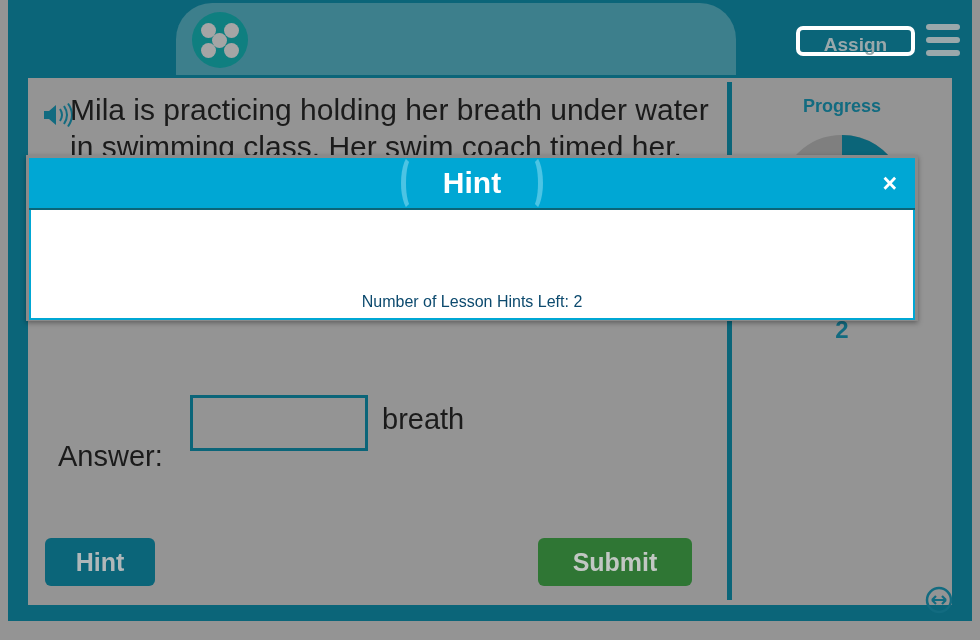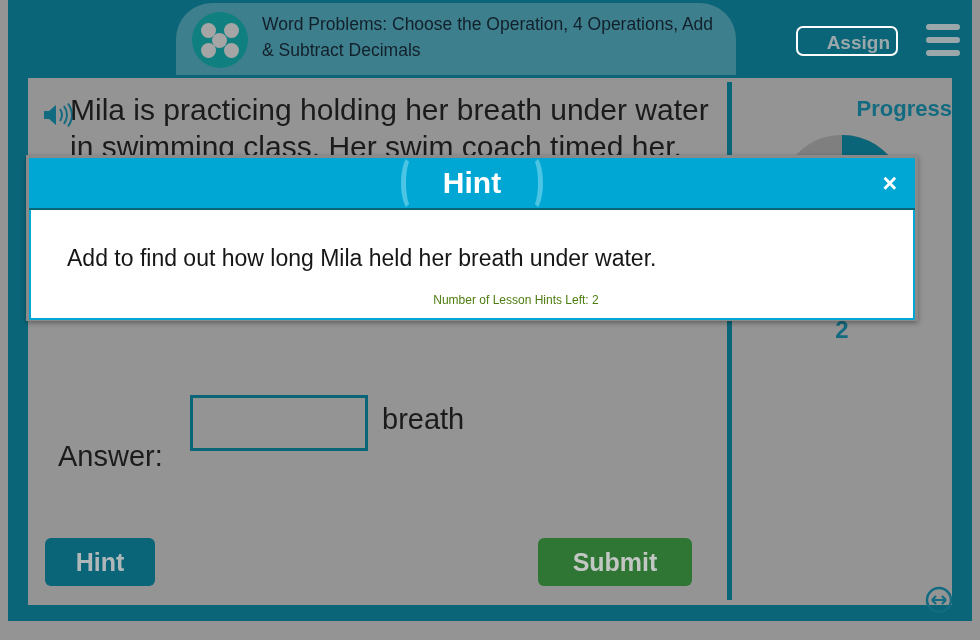--- a/index.html
+++ b/index.html
@@ -123,29 +123,29 @@
     font-size: 17.5px;
     line-height: 26px;
     color: #12202b;
     font-family: "Liberation Sans", sans-serif;
   }
 
   #assign-button {
     position: absolute;
     left: 788px;
     top: 26px;
-    width: 102px;
+    width: 119px;
     height: 30px;
-    border: 2px solid #ffffff;
+    border: 4px solid #ffffff;
     border-radius: 7px;
     box-sizing: border-box;
     color: #9aa8ab;
     font-size: 19px;
     font-weight: bold;
-    text-align: right;
+    text-align: center;
     line-height: 27px;
     background: transparent;
     cursor: pointer;
   }
   #hamburger-menu {
     position: absolute;
     left: 918px;
     top: 24px;
     width: 34px;
     height: 32px;
@@ -278,22 +278,22 @@
     left: 704px;
     top: 0;
     width: 220px;
     height: 527px;
   }
   #progress-title {
     position: absolute;
     left: 0;
     top: 18px;
     width: 220px;
-    text-align: right;
-    font-size: 22px;
+    text-align: center;
+    font-size: 18px;
     font-weight: bold;
     color: #126b80;
   }
   #progress-ring {
     position: absolute;
     left: 40px;
     top: 50px;
     width: 140px;
     height: 140px;
   }
@@ -403,43 +403,41 @@
     font-size: 23px;
     color: #161616;
     font-family: "Liberation Sans", sans-serif;
   }
   #hint-count {
     position: absolute;
     left: 0;
     top: 83px;
     width: 100%;
     text-align: center;
-    font-size: 12px;
-    color: #4d7c0f;
-    font-family: "Liberation Sans", sans-serif;
-    padding-left: 44px;
+    font-size: 16px;
+    color: #0c4a6e;
+    font-family: "Liberation Sans", sans-serif;
   }
 </style>
 </head>
 <body>
 
 <div id="app-frame">
 
   <div id="header">
 
 
     <div id="title-pill">
       <div id="lesson-icon">
         <span class="lesson-dot ld-tl"></span>
         <span class="lesson-dot ld-tr"></span>
         <span class="lesson-dot ld-c"></span>
         <span class="lesson-dot ld-bl"></span>
         <span class="lesson-dot ld-br"></span>
       </div>
-      <div id="lesson-title">Word Problems: Choose the Operation, 4 Operations, Add &amp; Subtract Decimals</div>
     </div>
 
     <button id="assign-button">Assign</button>
 
     <div id="hamburger-menu">
       <span></span>
       <span></span>
       <span></span>
     </div>
   </div>
@@ -492,16 +490,15 @@
     <div id="hint-modal-title-wrap">
       <span id="hint-modal-title">
         <span id="paren-left"></span>
         <span>Hint</span>
         <span id="paren-right"></span>
       </span>
     </div>
     <button id="hint-close-button">×</button>
   </div>
   <div id="hint-modal-body">
-    <div id="hint-text">Add to find out how long Mila held her breath under water.</div>
     <div id="hint-count">Number of Lesson Hints Left: 2</div>
   </div>
 </div>
 
 </body></html>

